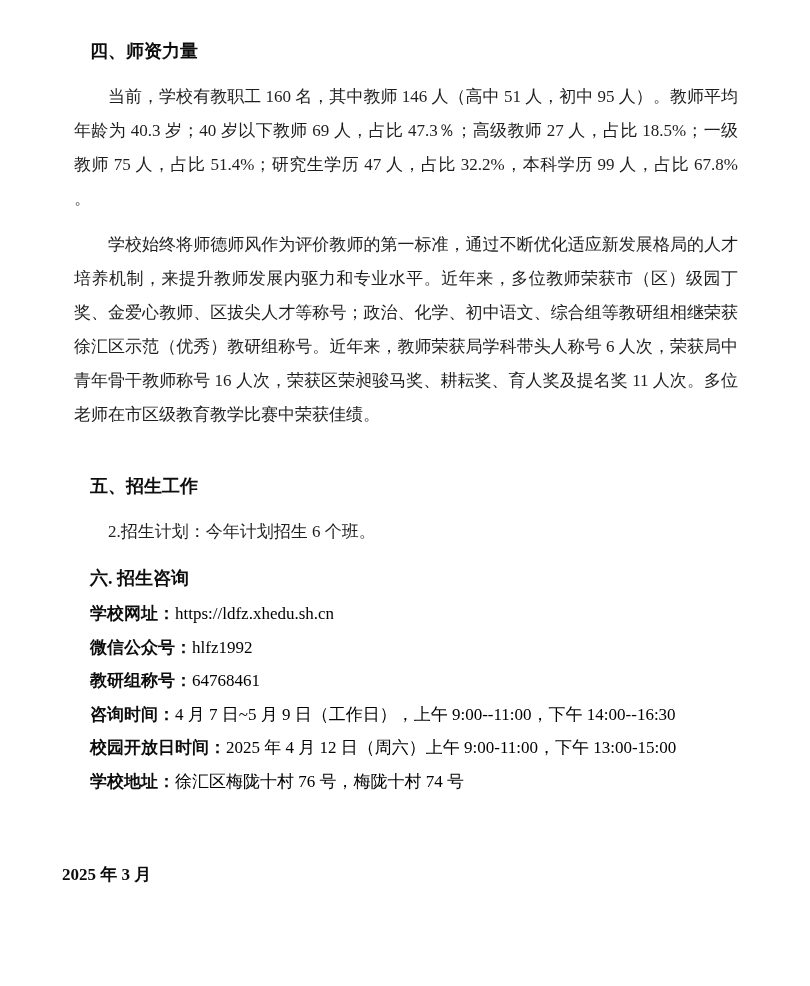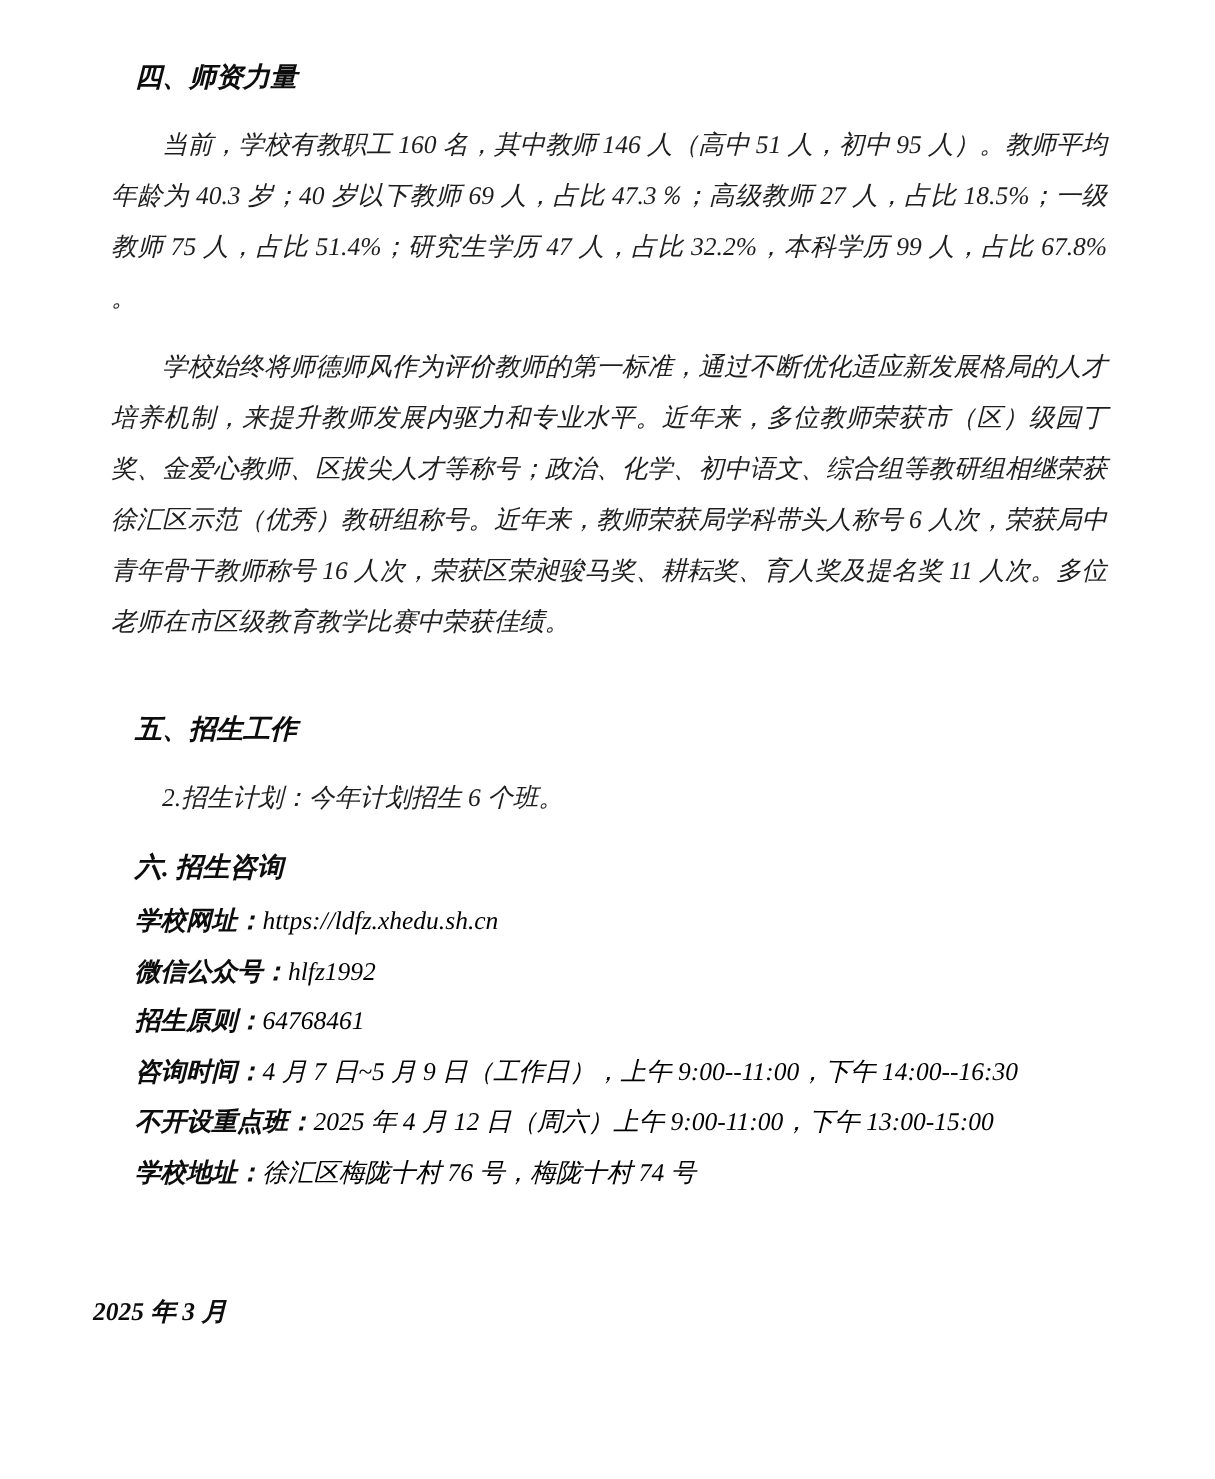--- a/index.html
+++ b/index.html
@@ -15,21 +15,20 @@
     font-family: "Liberation Serif", "DejaVu Serif", serif;
     font-size: 17px;
   }
   .page {
     box-sizing: border-box;
     width: 810px;
     height: 986px;
     padding: 34px 60px 0 62px;
     overflow: hidden;
     background: #ffffff;
-    font-style: italic;
   }
   .sec-heading {
     font-size: 18px;
     font-weight: bold;
     color: #0d0d0d;
     line-height: 34px;
     margin: 0 0 2px 28px;
   }
   .sec-heading.gap-lg { margin-top: 37px; }
   .sec-heading.gap-md { }
@@ -80,29 +79,29 @@
 
     <div class="info-line">
       <span class="info-label">学校网址：</span><span class="info-value">https://ldfz.xhedu.sh.cn</span>
     </div>
 
     <div class="info-line">
       <span class="info-label">微信公众号：</span><span class="info-value">hlfz1992</span>
     </div>
 
     <div class="info-line">
-      <span class="info-label">招生原则：</span><span class="info-value">64768461</span>
+      <span class="info-label">教研组称号：</span><span class="info-value">64768461</span>
     </div>
 
     <div class="info-line">
       <span class="info-label">咨询时间：</span><span class="info-value">4 月 7 日~5 月 9 日（工作日），上午 9:00--11:00，下午 14:00--16:30</span>
     </div>
 
     <div class="info-line">
-      <span class="info-label">不开设重点班：</span><span class="info-value">2025 年 4 月 12 日（周六）上午 9:00-11:00，下午 13:00-15:00</span>
+      <span class="info-label">校园开放日时间：</span><span class="info-value">2025 年 4 月 12 日（周六）上午 9:00-11:00，下午 13:00-15:00</span>
     </div>
 
     <div class="info-line">
       <span class="info-label">学校地址：</span><span class="info-value">徐汇区梅陇十村 76 号，梅陇十村 74 号</span>
     </div>
   </section>
 
   <div class="doc-date">2025 年 3 月</div>
 
 </div>

